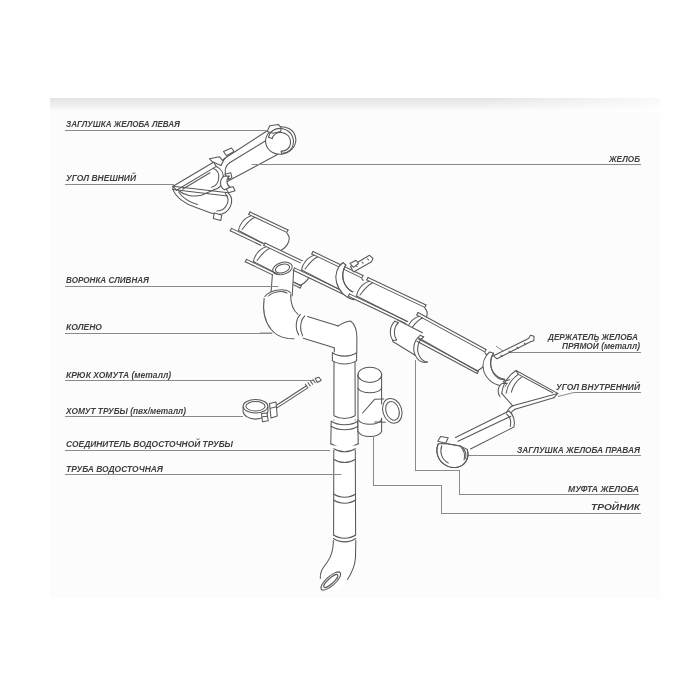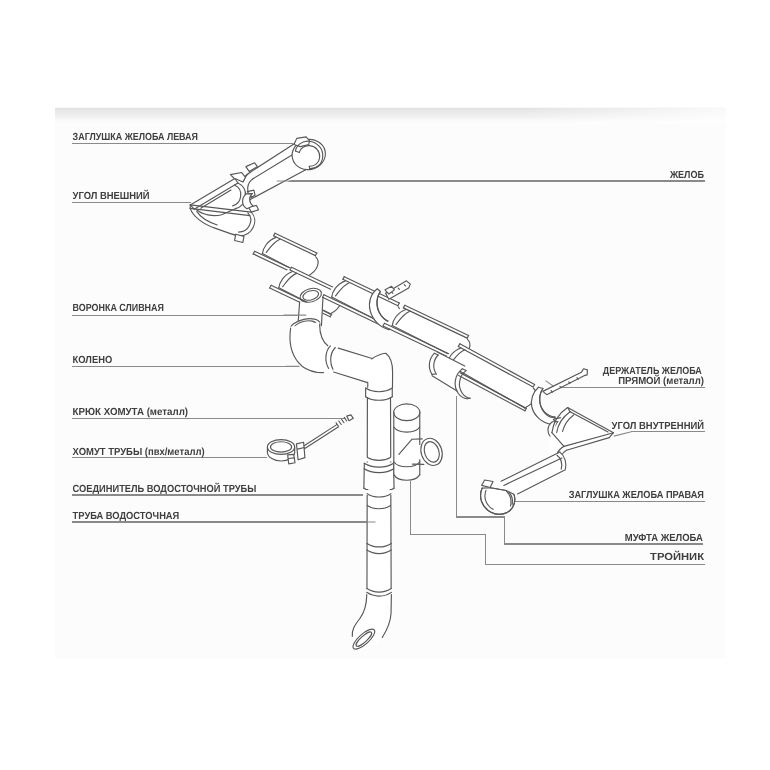--- a/index.html
+++ b/index.html
@@ -1,16 +1,16 @@
 <!DOCTYPE html>
 <html><head>
 <meta charset="utf-8">
 <style>
   html,body{margin:0;padding:0;background:#ffffff;}
-  #stage{position:relative;width:700px;height:700px;background:#ffffff;overflow:hidden;}
+  #stage{position:relative;width:700px;height:700px;background:#ffffff;overflow:hidden;font-style:italic;}
   svg{position:absolute;left:0;top:0;}
   text{font-family:"Liberation Sans",sans-serif;font-size:9.4px;font-weight:700;fill:#3f3f3f;}
 </style>
 </head>
 <body>
 <div id="stage">
 <svg width="700" height="700" viewBox="0 0 700 700">
   <defs>
     <linearGradient id="topg" x1="0" y1="0" x2="0" y2="1">
       <stop offset="0" stop-color="#e2e2e2"></stop>

